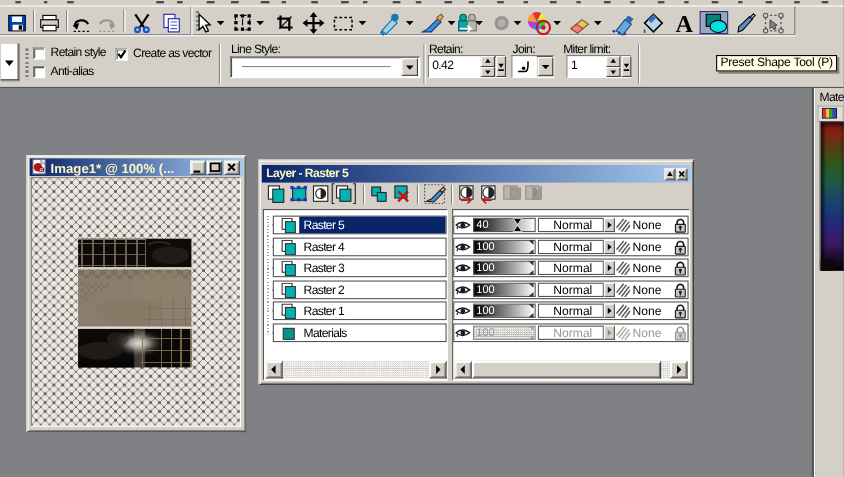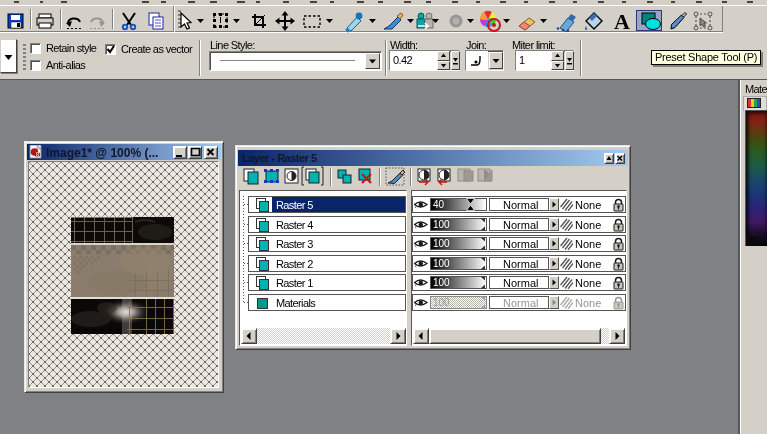--- a/index.html
+++ b/index.html
@@ -2,21 +2,21 @@
 <html><head><meta charset="utf-8">
 <style>
 *{margin:0;padding:0;box-sizing:border-box}
 html,body{width:767px;height:434px;overflow:hidden;background:#808184;font-family:"Liberation Sans",sans-serif;-webkit-font-smoothing:none}
 .abs{position:absolute}
 .face{background:#d4d0c8}
 .out{border:1px solid;border-color:#fff #404040 #404040 #fff}
 .out2{box-shadow:inset 1px 1px 0 #fff, inset -1px -1px 0 #808080}
 .sunk{border:1px solid;border-color:#808080 #fff #fff #808080;box-shadow:inset 1px 1px 0 #50504c}
 .txt{font-size:11px;color:#000;white-space:nowrap;letter-spacing:-0.6px}
-.wtitle{font-size:11px;font-weight:bold;color:#0f172a;white-space:nowrap}
+.wtitle{font-size:11px;font-weight:bold;color:#fef9c3;white-space:nowrap}
 </style></head>
 <body>
 
 <div class="abs face" style="left:0;top:0;width:767px;height:80px"></div>
 <div class="abs" style="left:0;top:79px;width:767px;height:1px;background:#565656"></div>
 
 <div class="abs" style="left:0;top:5px;width:767px;height:1px;background:#fff"></div>
 
 <div class="abs" style="left:0;top:31px;width:723px;height:1px;background:#808080"></div>
 <div class="abs" style="left:0;top:32px;width:723px;height:1px;background:#fff"></div>
@@ -276,21 +276,21 @@
 <div class="abs" style="left:581px;top:40px;width:1px;height:36px;background:#fff"></div>
 
 <div class="abs txt" style="left:210px;top:39px">Line Style:</div>
 <div class="abs sunk" style="left:209px;top:51px;width:173px;height:20px;background:#fff"></div>
 <div class="abs" style="left:220px;top:60px;width:135px;height:1px;background:#888"></div>
 <div class="abs out" style="left:365px;top:53px;width:15px;height:16px;background:#d4d0c8"></div>
 <svg class="abs" style="left:365px;top:53px" width="15" height="16">
     <path d="M4 6.5 l7 0 l-3.5 4 z" fill="#000"></path>
   </svg>
 
-<div class="abs txt" style="left:390px;top:39px">Width:</div>
+<div class="abs txt" style="left:390px;top:39px">Retain:</div>
 <div class="abs sunk" style="left:389px;top:50px;width:71px;height:21px;background:#d4d0c8"></div>
 <div class="abs" style="left:390px;top:51px;width:47px;height:19px;background:#fff"></div>
 <div class="abs txt" style="left:393px;top:54px">0.42</div>
 <div class="abs out" style="left:437px;top:51px;width:13px;height:10px;background:#d4d0c8"></div>
 <div class="abs out" style="left:437px;top:61px;width:13px;height:9px;background:#d4d0c8"></div>
 <svg class="abs" style="left:437px;top:51px" width="13" height="19">
     <path d="M4 6 l5 0 l-2.5 -3.5 z" fill="#000"></path>
     <path d="M4 13 l5 0 l-2.5 3.5 z" fill="#000"></path>
   </svg>
 <div class="abs out" style="left:451px;top:51px;width:9px;height:19px;background:#d4d0c8"></div>

